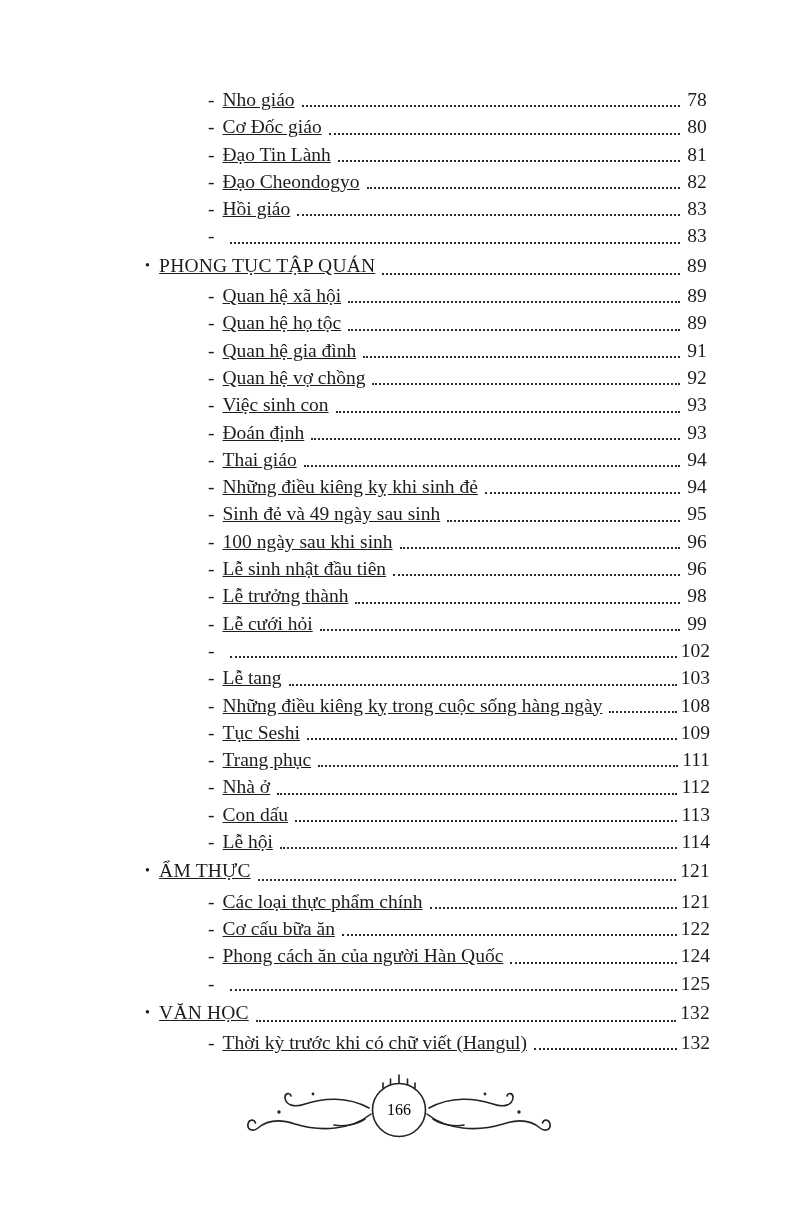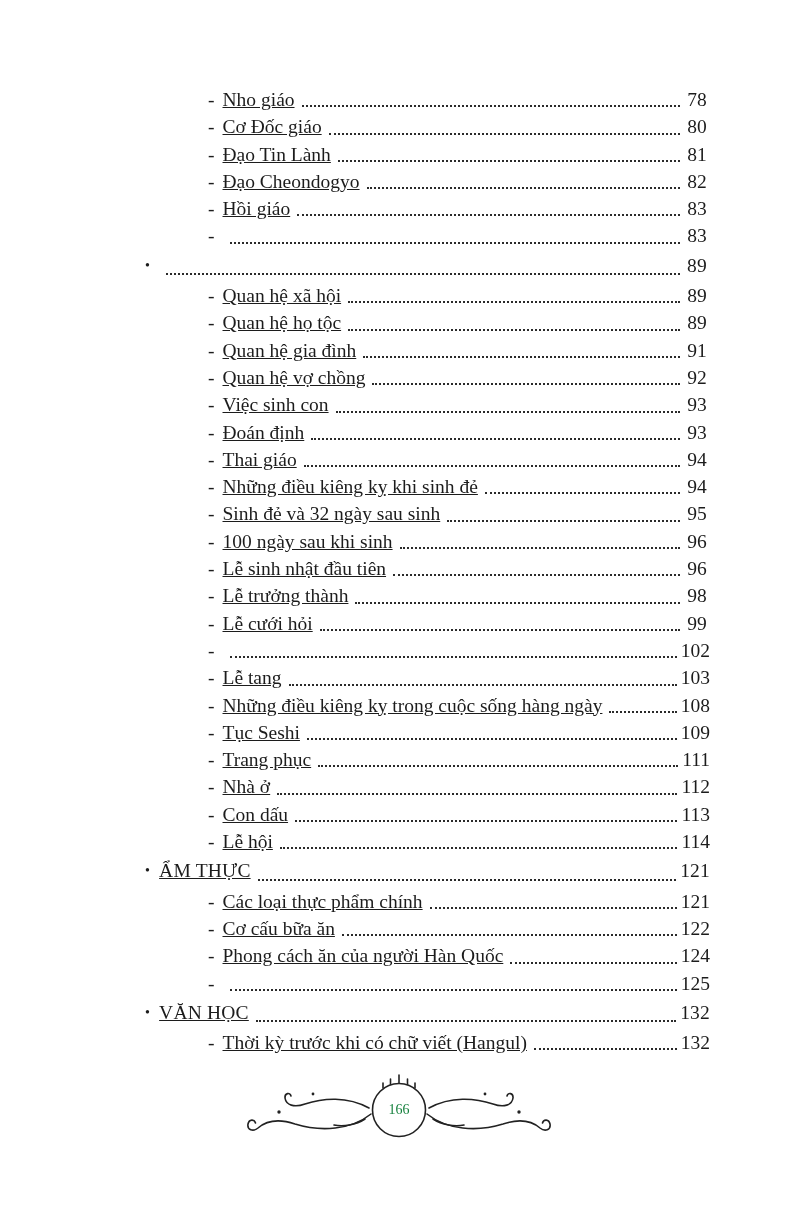--- a/index.html
+++ b/index.html
@@ -64,22 +64,22 @@
     left: 50%;
     transform: translateX(-50%);
     width: 320px;
     height: 80px;
   }
   .page-number-badge {
     position: absolute;
     left: 50%;
     top: 38px;
     transform: translate(-50%, -50%);
-    font-size: 14px;
-    color: #15803d;
+    font-size: 16px;
+    color: #000000;
   }
 </style>
 </head>
 <body>
 
 <div class="toc">
 
 <div class="row level-sub">
     <span class="prefix">-</span>
     <span class="label">Nho giáo</span>
@@ -110,20 +110,21 @@
     <span class="leader"></span>
     <span class="pagenum">83</span>
   </div>
     <div class="row level-sub">
     <span class="prefix">-</span>
     <span class="leader"></span>
     <span class="pagenum">83</span>
   </div>
     <div class="row level-section">
     <span class="prefix">•</span>
+    <span class="label">PHONG TỤC TẬP QUÁN</span>
     <span class="leader"></span>
     <span class="pagenum">89</span>
   </div>
     <div class="row level-sub">
     <span class="prefix">-</span>
     <span class="label">Quan hệ xã hội</span>
     <span class="leader"></span>
     <span class="pagenum">89</span>
   </div>
     <div class="row level-sub">
@@ -163,21 +164,21 @@
     <span class="pagenum">94</span>
   </div>
     <div class="row level-sub">
     <span class="prefix">-</span>
     <span class="label">Những điều kiêng kỵ khi sinh đẻ</span>
     <span class="leader"></span>
     <span class="pagenum">94</span>
   </div>
     <div class="row level-sub">
     <span class="prefix">-</span>
-    <span class="label">Sinh đẻ và 32 ngày sau sinh</span>
+    <span class="label">Sinh đẻ và 49 ngày sau sinh</span>
     <span class="leader"></span>
     <span class="pagenum">95</span>
   </div>
     <div class="row level-sub">
     <span class="prefix">-</span>
     <span class="label">100 ngày sau khi sinh</span>
     <span class="leader"></span>
     <span class="pagenum">96</span>
   </div>
     <div class="row level-sub">

